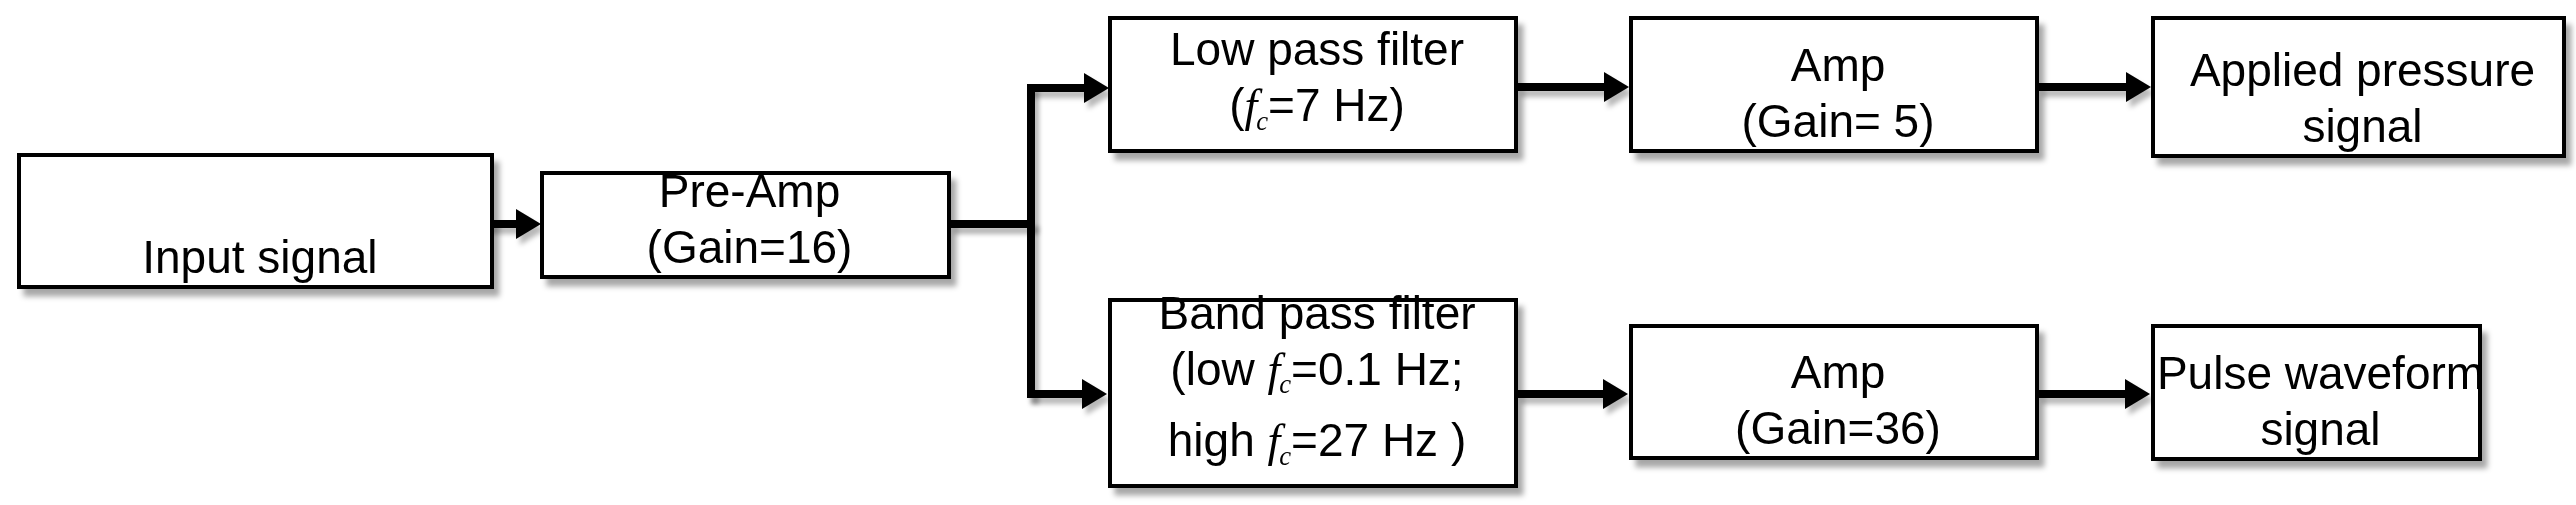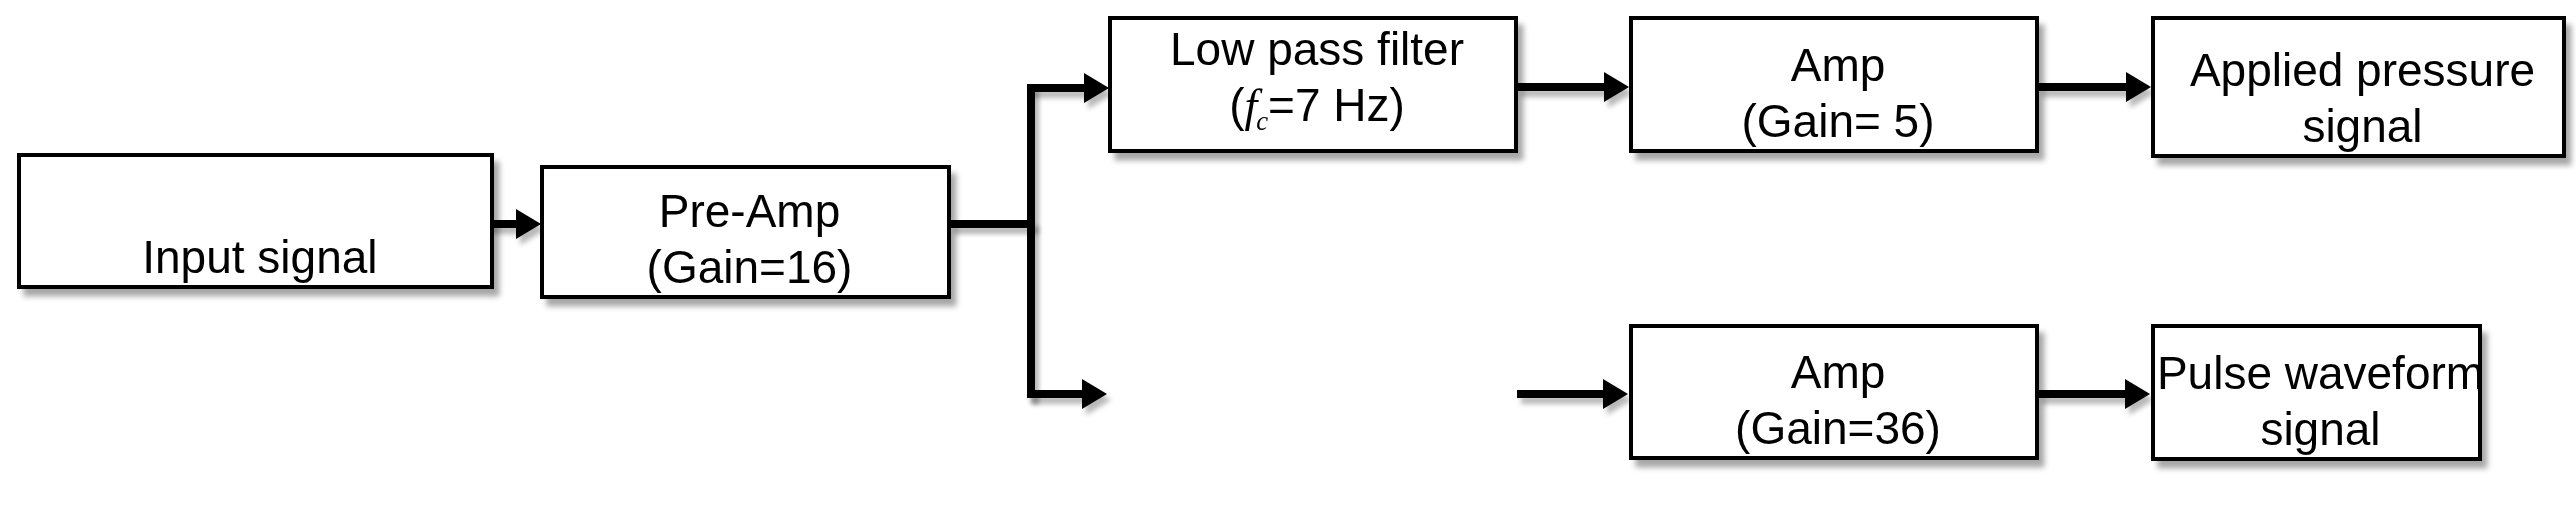--- a/index.html
+++ b/index.html
@@ -78,40 +78,45 @@
 
   <div class="connector" style="left:2038px;top:379px;width:112px">
       <span class="shaft" style="width:92px"></span>
       <span class="head"></span>
     </div>
 
   <div class="box" style="left:17.4px;top:153px;width:477px;height:136px">
     <div class="line">Input signal</div>
   </div>
 
-  <div class="box" style="left:540px;top:165px;width:411px;height:134px">
+  <div class="box" style="left:540px;top:171px;width:411px;height:108px">
     <div class="line">Pre-Amp</div>
     <div class="line">(Gain=16)</div>
   </div>
 
   <div class="box" style="left:1108px;top:16px;width:410px;height:137px">
     <div class="line">Low pass filter</div>
     <div class="line"><span>(</span><span class="fv">f</span><span class="fs">c</span><span>=7 Hz)</span></div>
   </div>
 
   <div class="box" style="left:1629px;top:16px;width:410px;height:137px">
     <div class="line">Amp</div>
     <div class="line">(Gain= 5)</div>
   </div>
 
   <div class="box" style="left:2151px;top:16px;width:415px;height:142px">
     <div class="line">Applied pressure</div>
     <div class="line">signal</div>
   </div>
 
+  <div class="box" style="left:1108px;top:298px;width:410px;height:190px">
+    <div class="line">Band pass filter</div>
+    <div class="line"><span>(low </span><span class="fv">f</span><span class="fs">c</span><span>=0.1 Hz;</span></div>
+    <div class="line"><span>high </span><span class="fv">f</span><span class="fs">c</span><span>=27 Hz )</span></div>
+  </div>
 
   <div class="box" style="left:1629px;top:324px;width:410px;height:136px">
     <div class="line">Amp</div>
     <div class="line">(Gain=36)</div>
   </div>
 
   <div class="box" style="left:2151px;top:324px;width:331px;height:137px">
     <div class="line">Pulse waveform</div>
     <div class="line">signal</div>
   </div>

